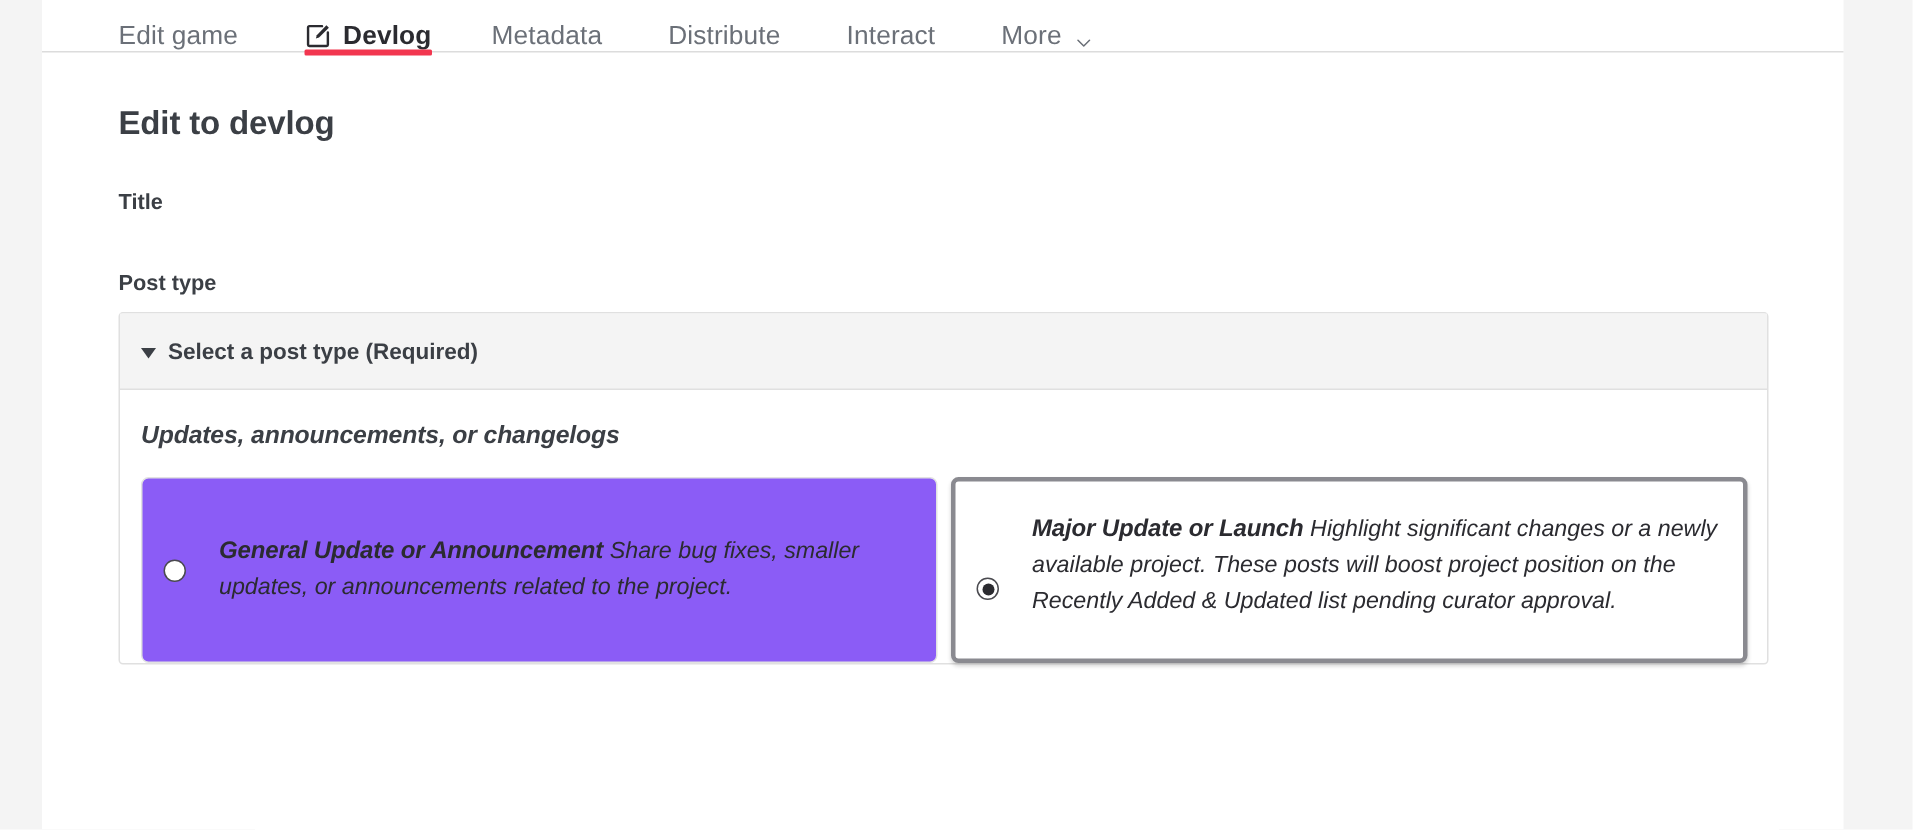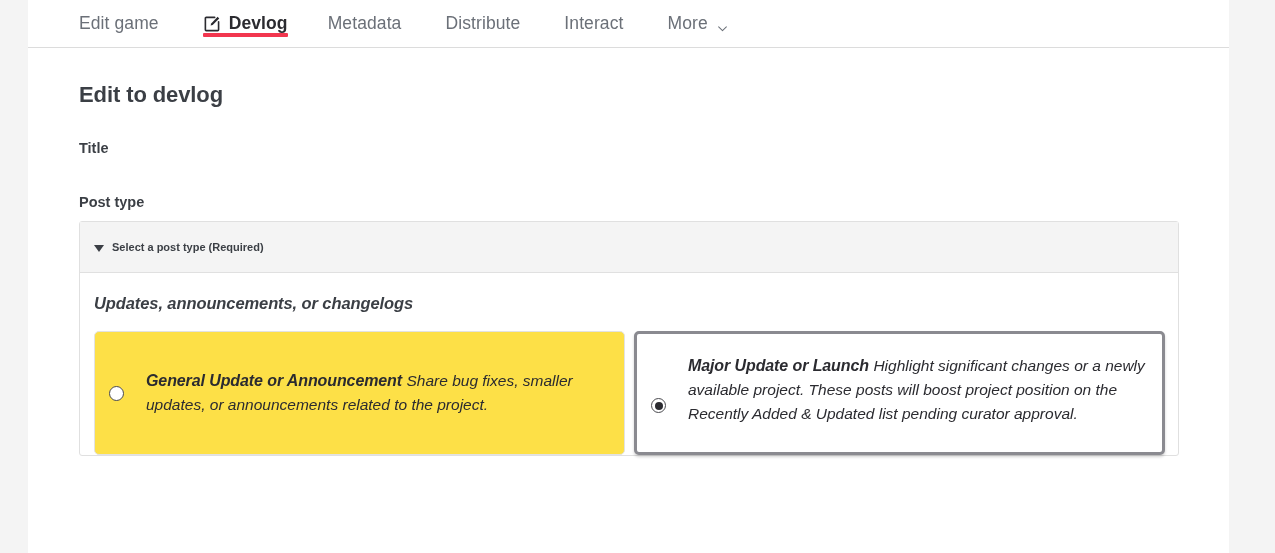--- a/index.html
+++ b/index.html
@@ -28,24 +28,24 @@
     left: 28px;
     top: 0;
     width: 1201px;
     height: 553px;
     background: #ffffff;
   }
 
   
   .tab-bar {
     position: relative;
-    height: 48px;
+    height: 35px;
     border-bottom: 1px solid #dcdcdc;
     display: flex;
-    align-items: center;
+    align-items: flex-start;
     padding-left: 51px;
   }
 
   .tab {
     position: relative;
     display: flex;
     align-items: center;
     gap: 7px;
     height: 47px;
     padding: 0 0 0 0;
@@ -150,21 +150,21 @@
     background: #ffffff;
   }
 
   .posttype-header {
     height: 51px;
     background: #f4f4f4;
     border-bottom: 1px solid #e0e0e0;
     display: flex;
     align-items: center;
     padding-left: 14px;
-    font-size: 11px;
+    font-size: 15px;
     font-weight: bold;
     color: #3b3f45;
     cursor: pointer;
     user-select: none;
   }
 
   .disclosure-triangle {
     display: inline-block;
     width: 0;
     height: 0;
@@ -198,21 +198,21 @@
     display: flex;
     align-items: center;
     width: 531px;
     min-height: 124px;
     padding: 14px 12px 14px 14px;
     border-radius: 5px;
     cursor: pointer;
   }
 
   .option-card.unselected {
-    background: #fde047;
+    background: #8b5cf6;
     border: 1px solid #e2e2e2;
   }
 
   .option-card.selected {
     background: #ffffff;
     border: 3px solid #8a8a90;
     box-shadow: 0 2px 3px rgba(0,0,0,0.18);
     align-items: flex-start;
     padding-top: 20px;
   }

